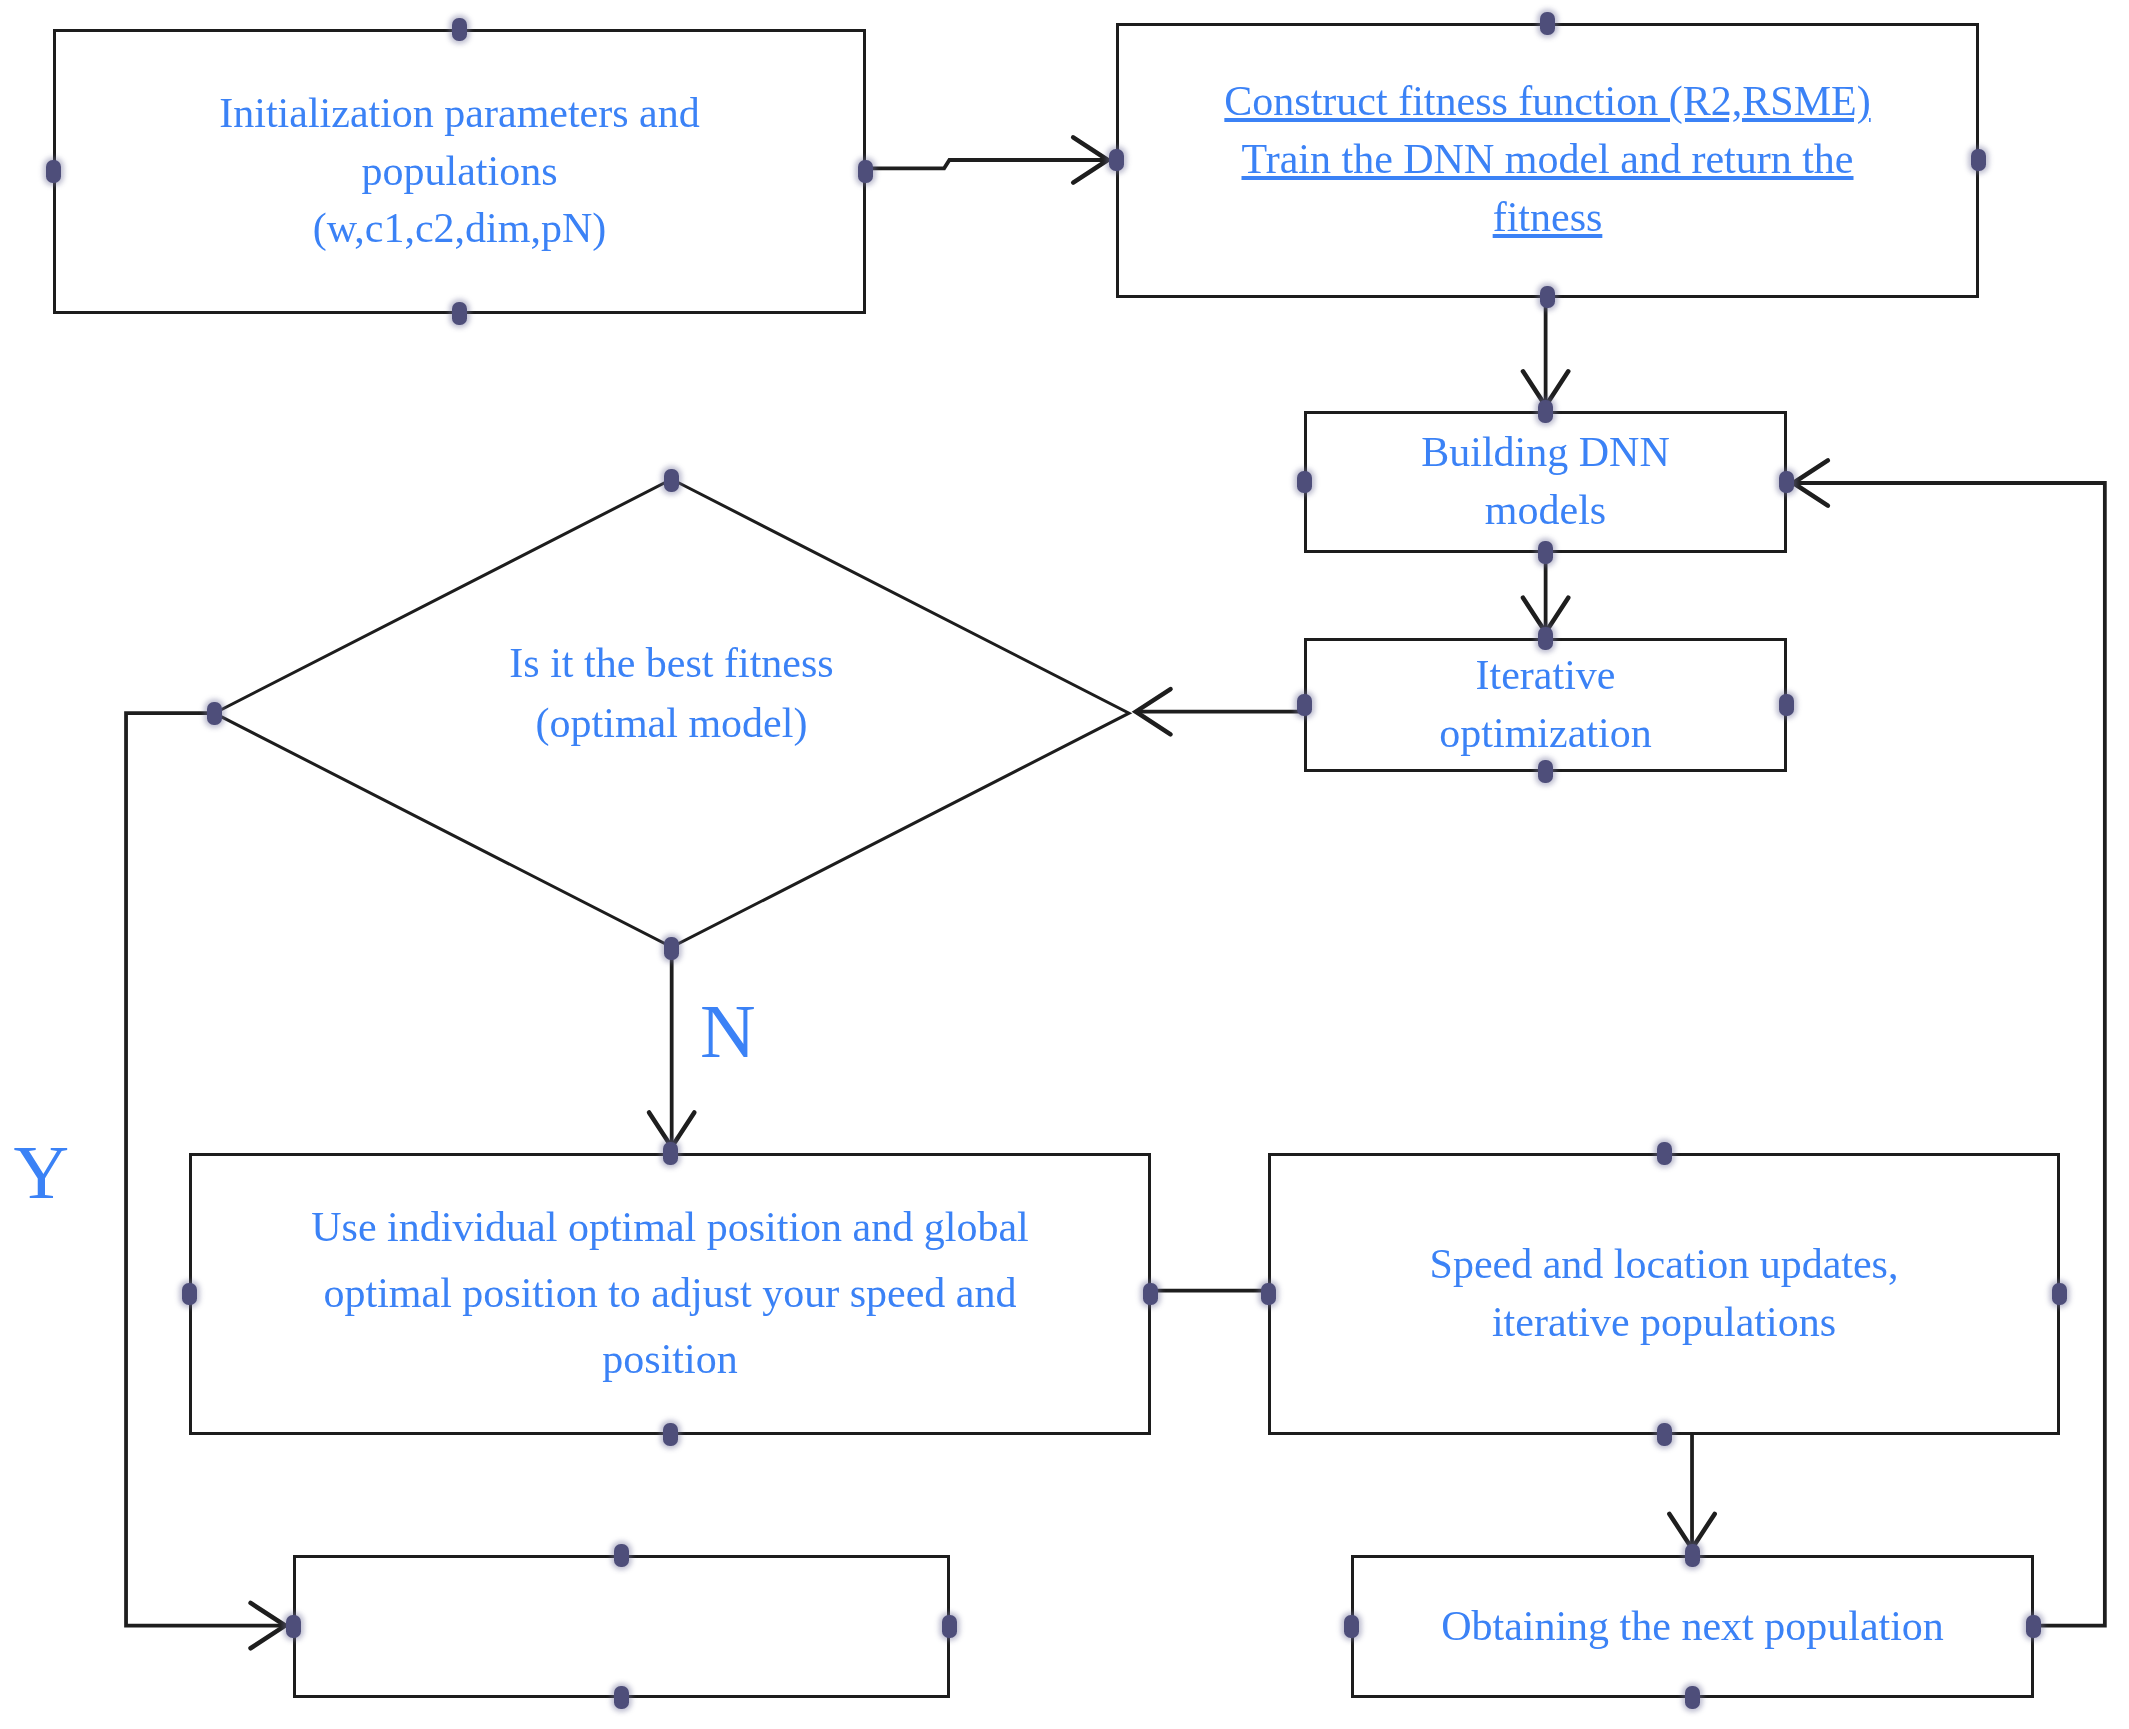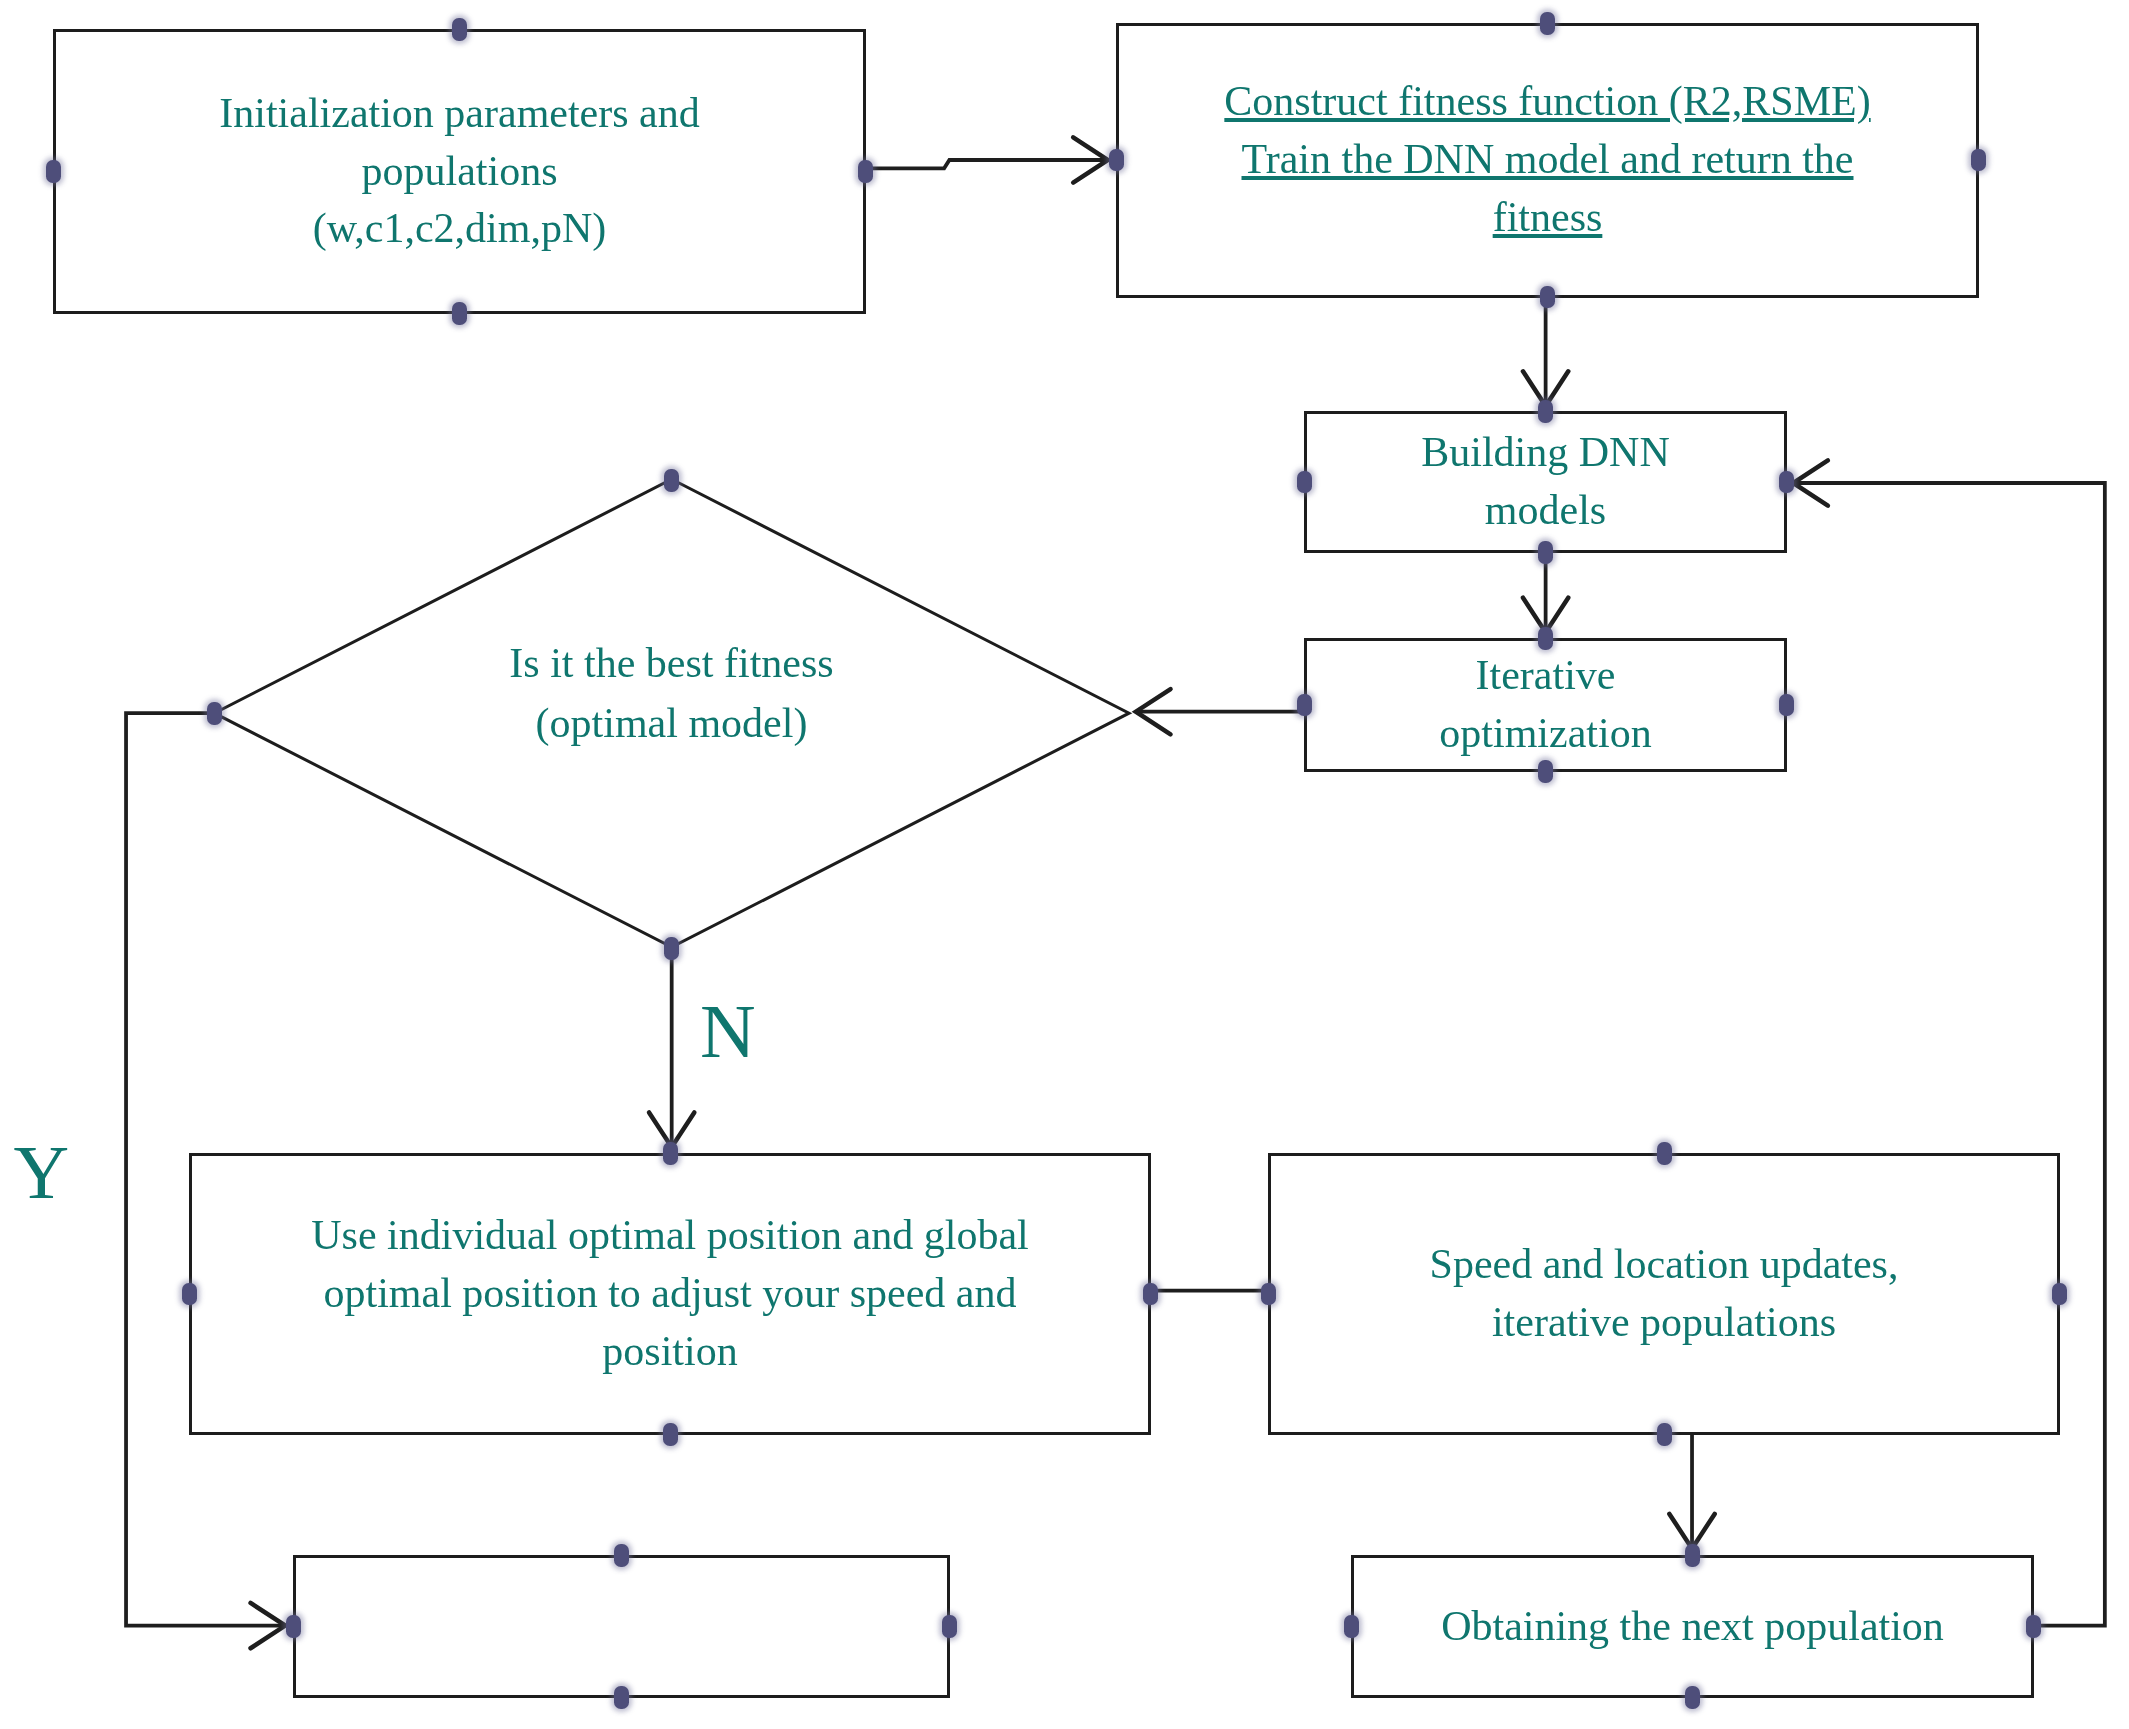--- a/index.html
+++ b/index.html
@@ -6,21 +6,21 @@
     margin: 0;
     padding: 0;
     background: #ffffff;
   }
   .stage {
     position: relative;
     width: 2129px;
     height: 1729px;
     background: #ffffff;
     font-family: "Liberation Serif", "DejaVu Serif", serif;
-    color: #0f766e;
+    color: #3b82f6;
     overflow: hidden;
   }
   svg.wires {
     position: absolute;
     left: 0; top: 0;
     width: 2129px;
     height: 1729px;
   }
   .node {
     position: absolute;
@@ -144,21 +144,21 @@
 
   <div class="decision-text" style="left:332px; top:634px; width:679px; height:159px;">
     <span class="ln">Is it the best fitness</span>
     <span class="ln">(optimal model)</span>
   </div>
 
   <span class="hd hd-free" style="left:664px; top:469px;"></span>
   <span class="hd hd-free" style="left:207px; top:702px;"></span>
   <span class="hd hd-free" style="left:664px; top:937px;"></span>
 
-  <div class="node" style="left:189px; top:1153px; width:962px; height:282px;">
+  <div class="node" style="left:189px; top:1153px; width:962px; height:282px;gap:8px;">
     <span class="ln">Use individual optimal position and global</span>
     <span class="ln">optimal position to adjust your speed and</span>
     <span class="ln">position</span>
     <span class="hd hd-t"></span>
     <span class="hd hd-b"></span>
     <span class="hd hd-l"></span>
     <span class="hd hd-r"></span>
   </div>
 
   <div class="node" style="left:1268px; top:1153px; width:792px; height:282px;">

